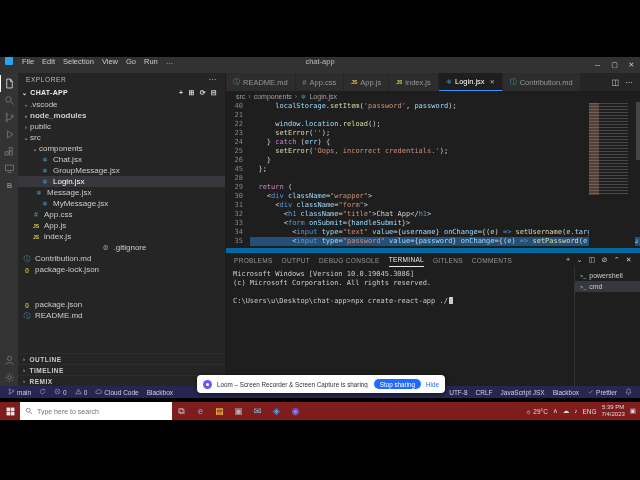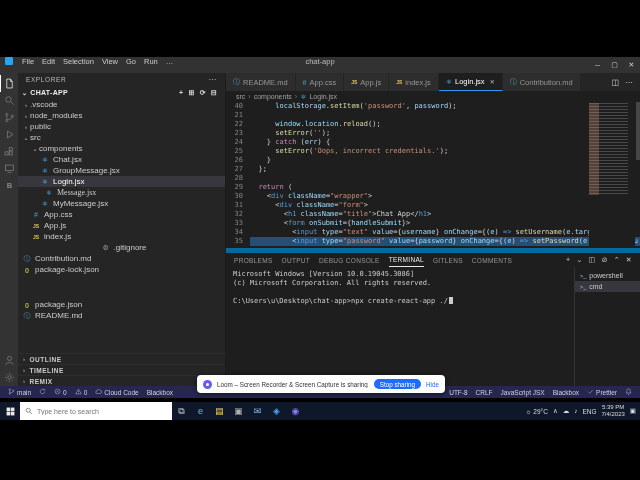--- a/index.html
+++ b/index.html
@@ -74,21 +74,21 @@
   .shell-row{height:11px;display:flex;align-items:center;gap:3px;padding:0 5px;white-space:nowrap}
   .shell-row.selected{background:#37373d}
   .shell-icon{font-size:5.5px;color:#9cdcfe}
 
   .statusbar{height:12px;background:#262650;display:flex;align-items:center;font-size:6.5px;color:#cfcfe6;padding:0 4px;flex:none}
   .sb-item{display:flex;align-items:center;gap:2px;padding:0 4px;white-space:nowrap}
   .sb-item svg{width:7px;height:7px}
   .status-right{margin-left:auto;display:flex}
 
   
-  .taskbar{position:absolute;left:0;top:402px;width:640px;height:18px;background:#0f172a;display:flex;align-items:center;color:#dddddd}
+  .taskbar{position:absolute;left:0;top:402px;width:640px;height:18px;background:#7f1d1d;display:flex;align-items:center;color:#dddddd}
   .start-btn{width:20px;height:18px;display:flex;align-items:center;justify-content:center;color:#e8e8e8;flex:none}
   .start-btn svg{width:9px;height:9px}
   .search-box{width:152px;height:18px;background:#ffffff;display:flex;align-items:center;gap:4px;padding:0 5px;flex:none}
   .search-box svg{width:8px;height:8px;color:#666666;flex:none}
   .search-box input{border:none;outline:none;font-size:7px;width:118px;color:#333333;background:transparent;font-family:"Liberation Sans",sans-serif}
   .tb-apps{display:flex;height:100%}
   .tb-app{width:19px;display:flex;align-items:center;justify-content:center;font-size:9px}
   .tb-tray{margin-left:auto;display:flex;align-items:center;height:100%;font-size:6.5px;gap:5px;padding-right:4px}
   .tray-item{display:flex;align-items:center;gap:2px}
   .tray-time{text-align:center;font-size:6px;line-height:7px}
@@ -194,21 +194,21 @@
               <span>⊞</span>
               <span>⟳</span>
               <span>⊟</span>
             </span>
         </div>
         <div class="tree" id="fileTree">
             <div class="tree-row" style="padding-left: 4px;">
               <span class="tree-chev">›</span>
               <span>.vscode</span>
             </div>
-            <div class="tree-row" style="padding-left: 4px;">
+            <div class="tree-row" style="padding-left: 4px; font-weight: bold;">
               <span class="tree-chev">›</span>
               <span>node_modules</span>
             </div>
             <div class="tree-row" style="padding-left: 4px;">
               <span class="tree-chev">›</span>
               <span>public</span>
             </div>
             <div class="tree-row" style="padding-left: 4px;">
               <span class="tree-chev">⌄</span>
               <span>src</span>
@@ -222,21 +222,21 @@
               <span>Chat.jsx</span>
             </div>
             <div class="tree-row" style="padding-left: 22px;">
               <span class="tree-icon" style="color: rgb(79, 193, 255);">⚛</span>
               <span>GroupMessage.jsx</span>
             </div>
             <div class="tree-row selected" style="padding-left: 22px;">
               <span class="tree-icon" style="color: rgb(79, 193, 255);">⚛</span>
               <span>Login.jsx</span>
             </div>
-            <div class="tree-row" style="padding-left: 26px; font-family: Liberation Serif, serif;">
+            <div class="tree-row" style="padding-left: 16px;">
               <span class="tree-icon" style="color: rgb(79, 193, 255);">⚛</span>
               <span>Message.jsx</span>
             </div>
             <div class="tree-row" style="padding-left: 22px;">
               <span class="tree-icon" style="color: rgb(79, 193, 255);">⚛</span>
               <span>MyMessage.jsx</span>
             </div>
             <div class="tree-row" style="padding-left: 13px;">
               <span class="tree-icon" style="color: rgb(81, 154, 186);">#</span>
               <span>App.css</span>
@@ -350,21 +350,21 @@
               </div>
               <div class="code-row">
                 <span class="gutter">25</span>
                 <span class="code-text"><span class="tk-f">      setError</span><span class="tk-p">(</span><span class="tk-s">'Oops, incorrect credentials.'</span><span class="tk-p">);</span></span>
               </div>
               <div class="code-row">
                 <span class="gutter">26</span>
                 <span class="code-text"><span class="tk-p">    }</span></span>
               </div>
               <div class="code-row">
-                <span class="gutter">27</span>
+                <span class="gutter">45</span>
                 <span class="code-text"><span class="tk-p">  };</span></span>
               </div>
               <div class="code-row">
                 <span class="gutter">28</span>
                 <span class="code-text"></span>
               </div>
               <div class="code-row">
                 <span class="gutter">29</span>
                 <span class="code-text"><span class="tk-k">  return</span><span class="tk-p"> (</span></span>
               </div>

